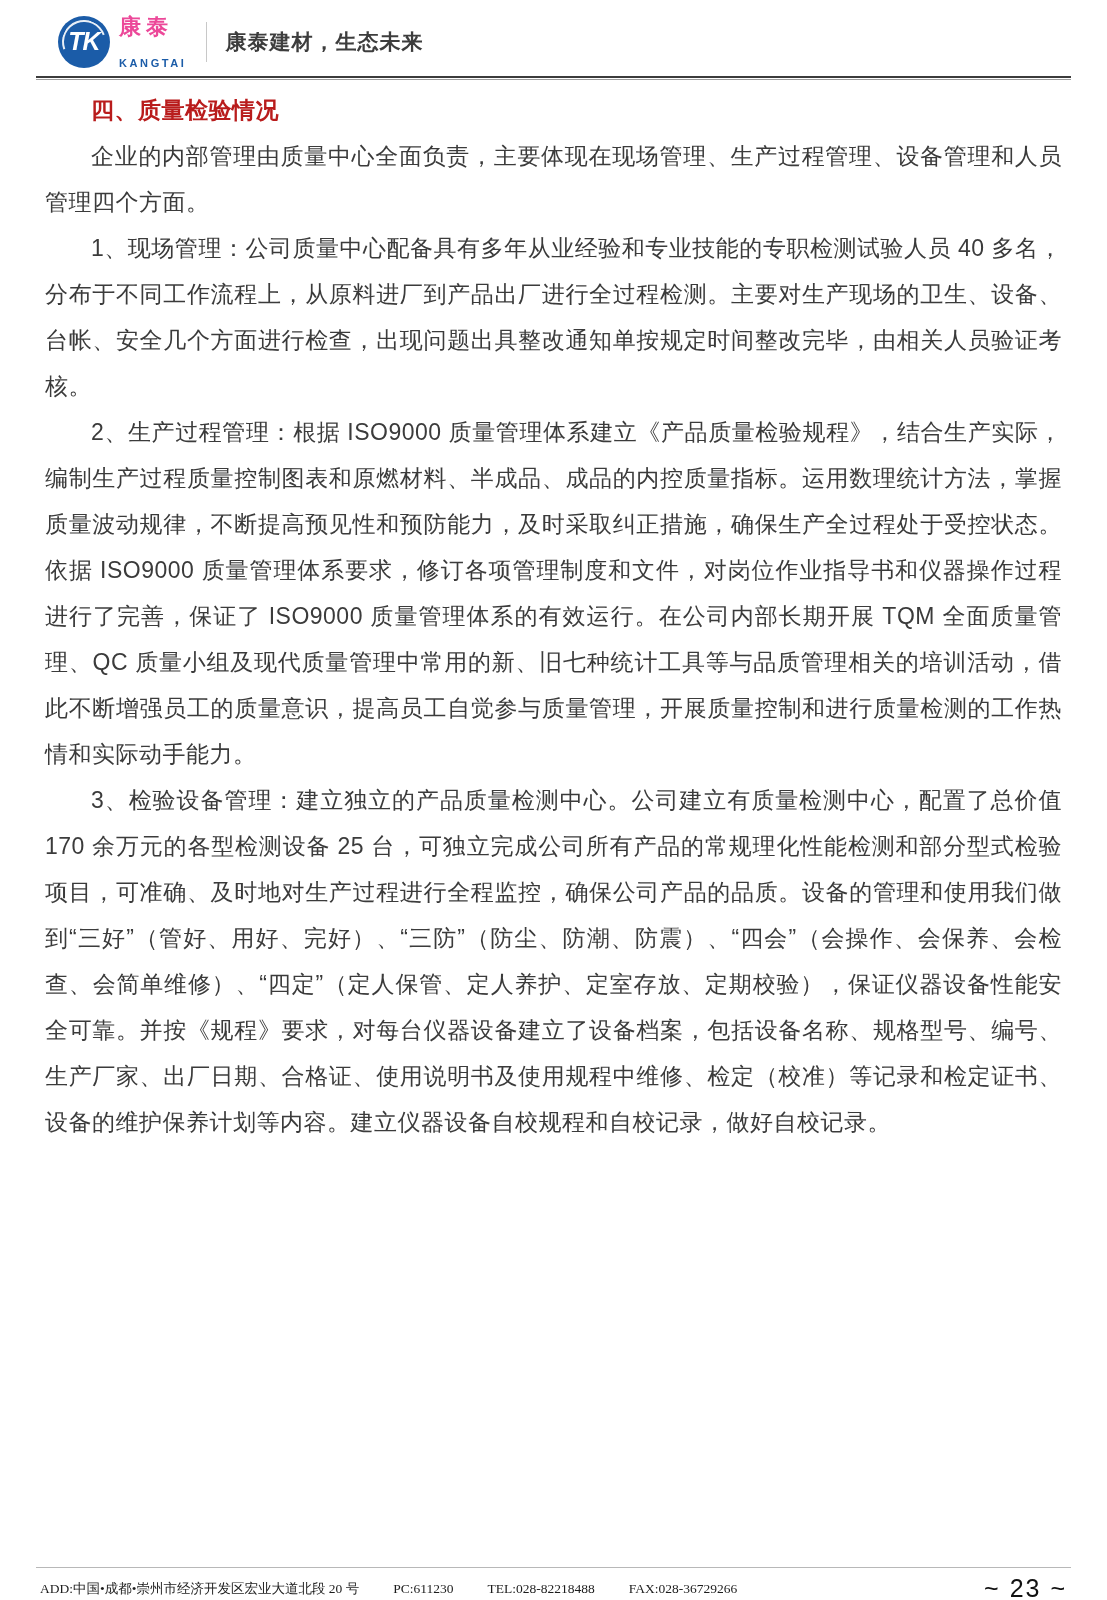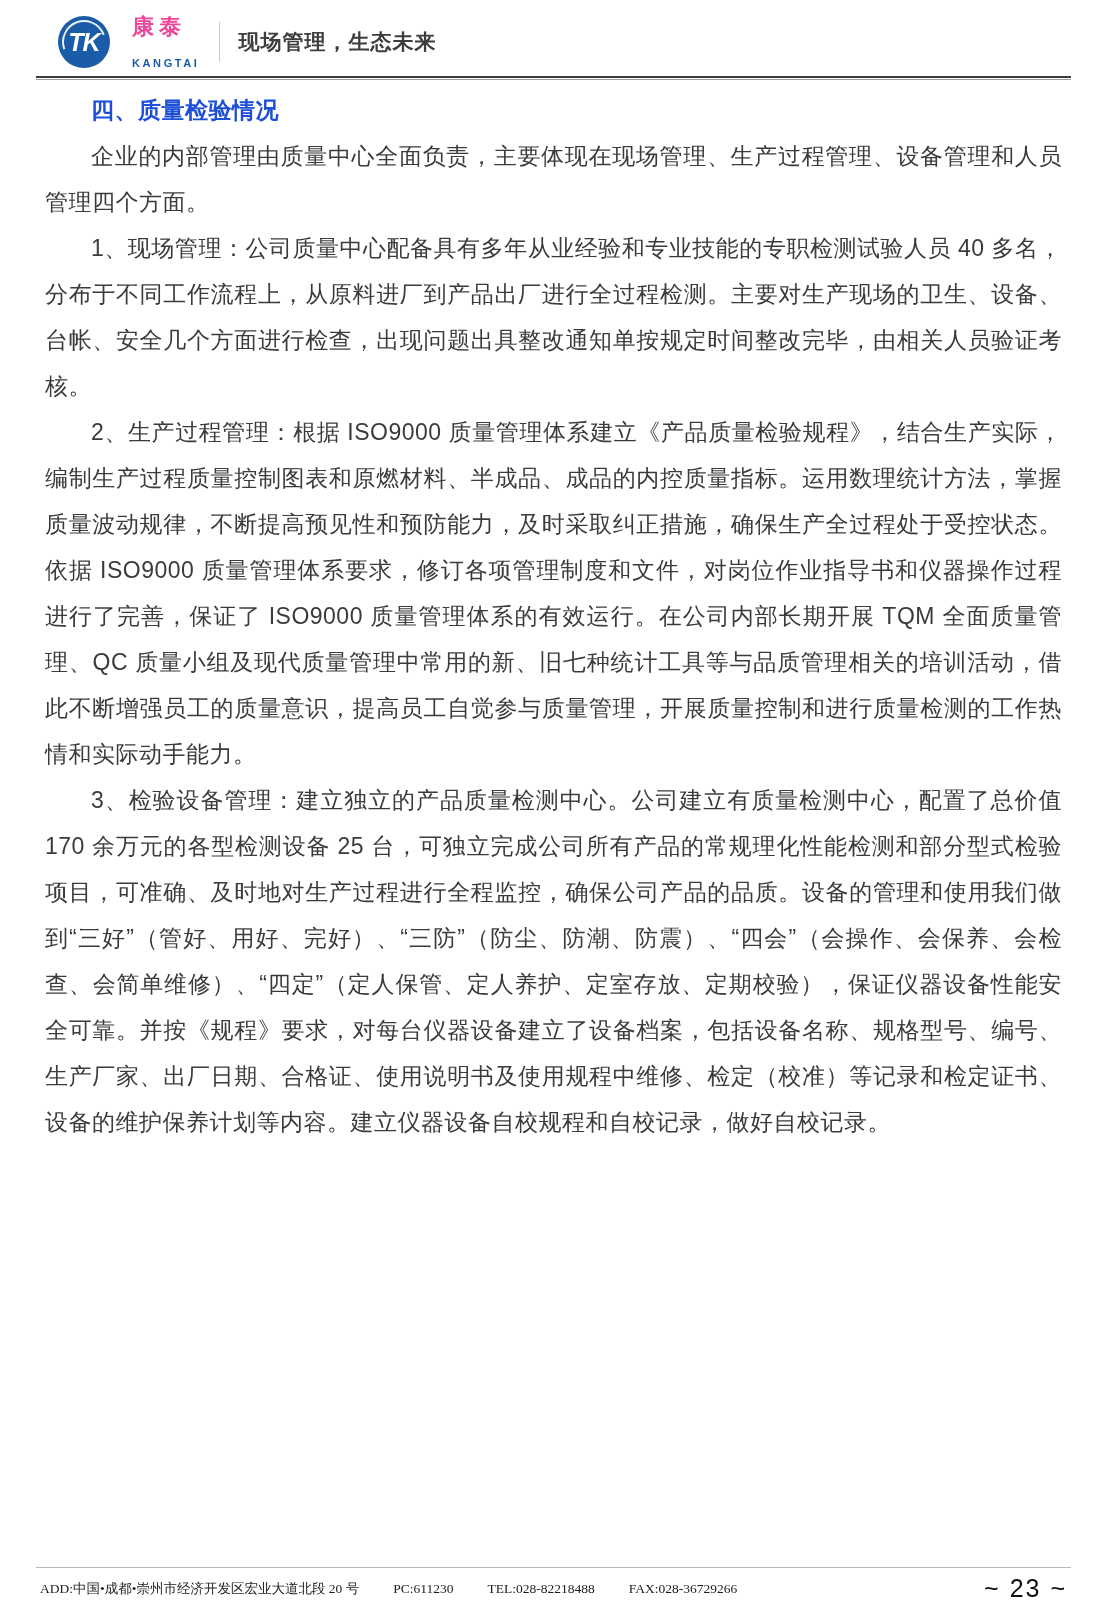--- a/index.html
+++ b/index.html
@@ -9,21 +9,21 @@
     font-family:"Liberation Sans", sans-serif;
     position:relative; overflow:hidden;
   }
   .page { width:100%; height:100%; position:relative; background:#fff; }
 
   
   .hdr {
     display:flex; align-items:center;
     height:58px; margin:13px 38px 0 58px;
   }
-  .logo { display:flex; align-items:center; gap:22px; }
+  .logo { display:flex; gap:9px; }
   .logo-circle {
     width:52px; height:52px; border-radius:50%;
     background:#1b5ca8; color:#fff;
     display:flex; align-items:center; justify-content:center;
     font-style:italic; font-weight:bold; font-size:25px;
     letter-spacing:-1px; position:relative; flex:0 0 auto;
   }
   .logo-circle::after {
     content:""; position:absolute; inset:4px; border-radius:50%;
     border:2px solid rgba(255,255,255,.9);
@@ -43,21 +43,21 @@
 
   
   main {
     padding:7px 45px 0 45px;
     color:#3b3b3b;
     font-size:23px; line-height:46px;
     text-align:justify;
     letter-spacing:0.5px;
   }
   main h1 {
-    font-size:23px; font-weight:bold; color:#1d4ed8;
+    font-size:23px; font-weight:bold; color:#b91c1c;
     text-indent:2em; line-height:46px;
   }
   main p { text-indent:2em; }
 
   
   footer { position:absolute; left:0; right:0; bottom:0; }
   .footer-rule { height:1px; background:#b8b8b8; margin:0 36px; }
   .footer-row {
     display:flex; align-items:center;
     margin:6px 40px 10px 40px;
@@ -80,21 +80,21 @@
     <div class="logo">
       <div class="logo-circle">
         <span>TK</span>
       </div>
       <div class="logo-stack">
         <div class="logo-cn">康泰</div>
         <div class="logo-en">KANGTAI</div>
       </div>
     </div>
     <div class="v-div"></div>
-    <div class="slogan">现场管理，生态未来</div>
+    <div class="slogan">康泰建材，生态未来</div>
   </header>
 
   <div class="header-rule">
     <div class="rule-thick"></div>
     <div class="rule-thin"></div>
   </div>
 
   <main>
     <h1>四、质量检验情况</h1>
     <p>企业的内部管理由质量中心全面负责，主要体现在现场管理、生产过程管理、设备管理和人员管理四个方面。</p>

